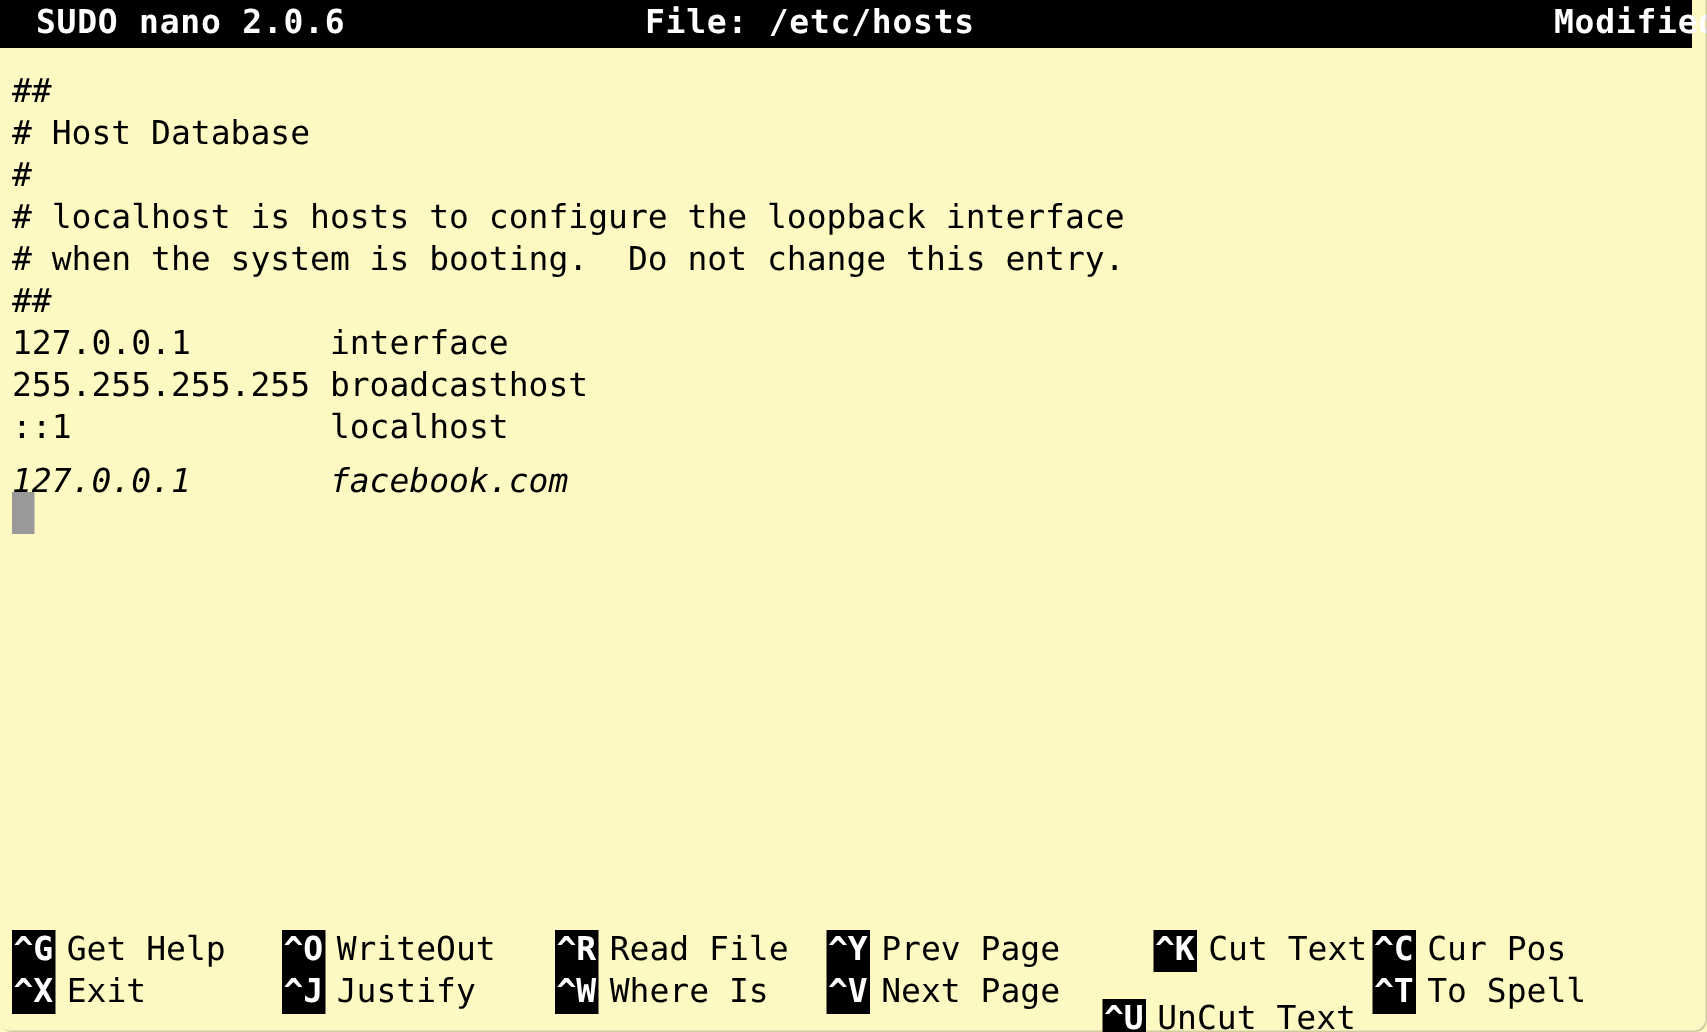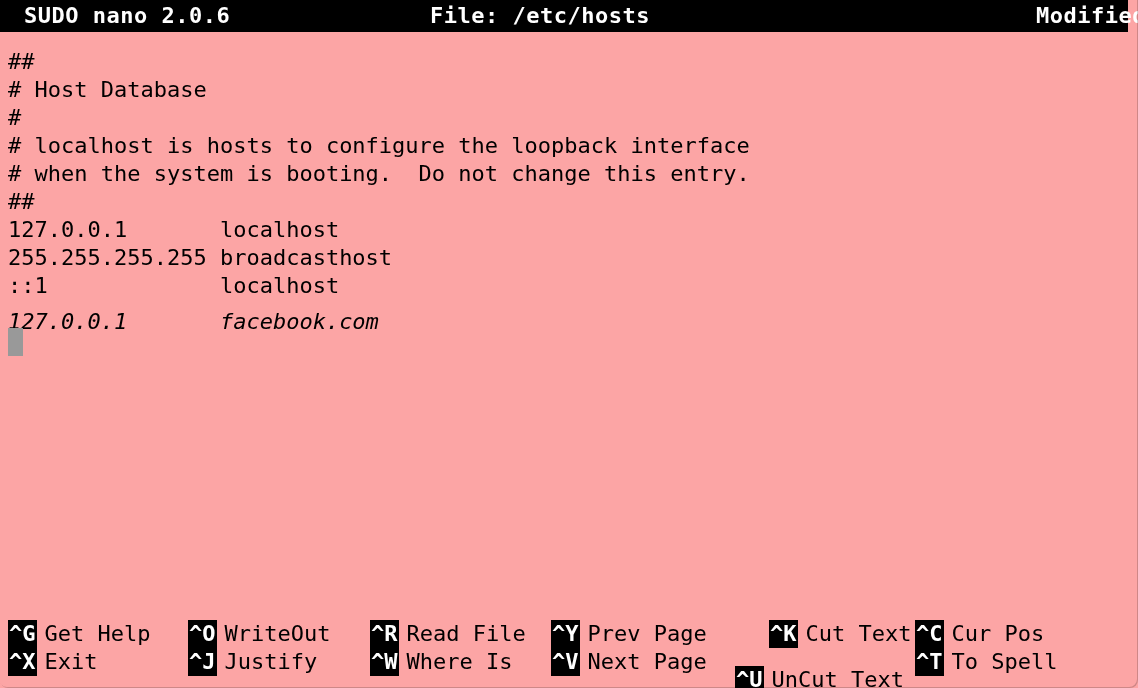--- a/index.html
+++ b/index.html
@@ -6,21 +6,21 @@
   html, body {
     margin: 0;
     padding: 0;
     background: #ffffff;
   }
 
   #screen {
     position: relative;
     width: 1138px;
     height: 688px;
-    background: #fca5a5;
+    background: #fef9c3;
     overflow: hidden;
     font-family: "DejaVu Sans Mono", "Liberation Mono", monospace;
     font-size: 22px;
     line-height: 28px;
     color: #000000;
     -webkit-font-smoothing: none;
   }
 
   
   .titlebar {
@@ -124,21 +124,21 @@
     <span class="tb-cell tb-modified">Modified</span>
   </div>
 
   <div class="editor" id="editor-body">
       <div class="eline" style="top: 0px;">##</div>
       <div class="eline" style="top: 28px;"># Host Database</div>
       <div class="eline" style="top: 56px;">#</div>
       <div class="eline" style="top: 84px;"># localhost is hosts to configure the loopback interface</div>
       <div class="eline" style="top: 112px;"># when the system is booting.  Do not change this entry.</div>
       <div class="eline" style="top: 140px;">##</div>
-      <div class="eline" style="top: 168px;">127.0.0.1       localhost</div>
+      <div class="eline" style="top: 168px;">127.0.0.1       interface</div>
       <div class="eline" style="top: 196px;">255.255.255.255 broadcasthost</div>
       <div class="eline" style="top: 224px;">::1             localhost</div>
       <div class="eline" style="top: 260px; font-style: italic;">127.0.0.1       facebook.com</div>
       <div class="eline" style="top: 280px;"></div>
       <div class="cursor-block" style="top: 280px;"></div>
     </div>
 
   <div class="helpbar" id="helpbar">
       <div class="help-item" style="left: 8px; top: 0px;"><span class="help-key">^G</span><span class="help-label">Get Help</span></div>
       <div class="help-item" style="left: 8px; top: 28px;"><span class="help-key">^X</span><span class="help-label">Exit</span></div>

